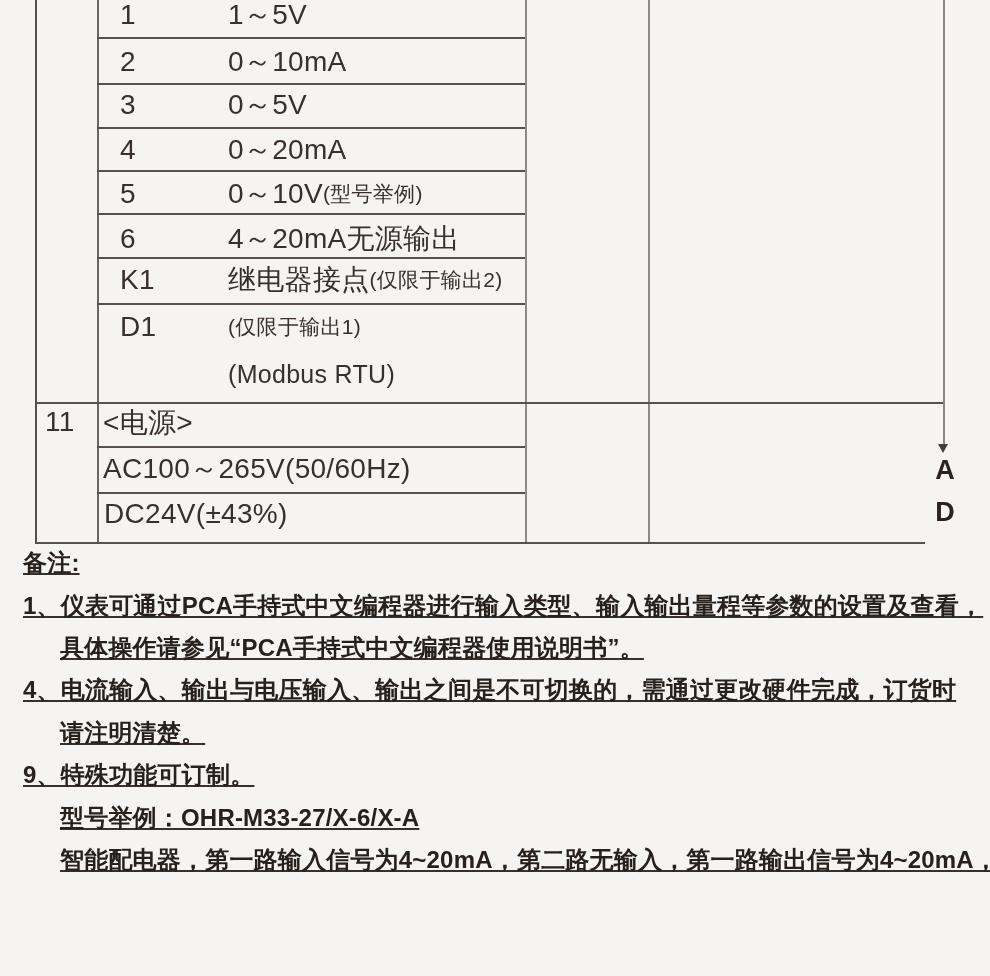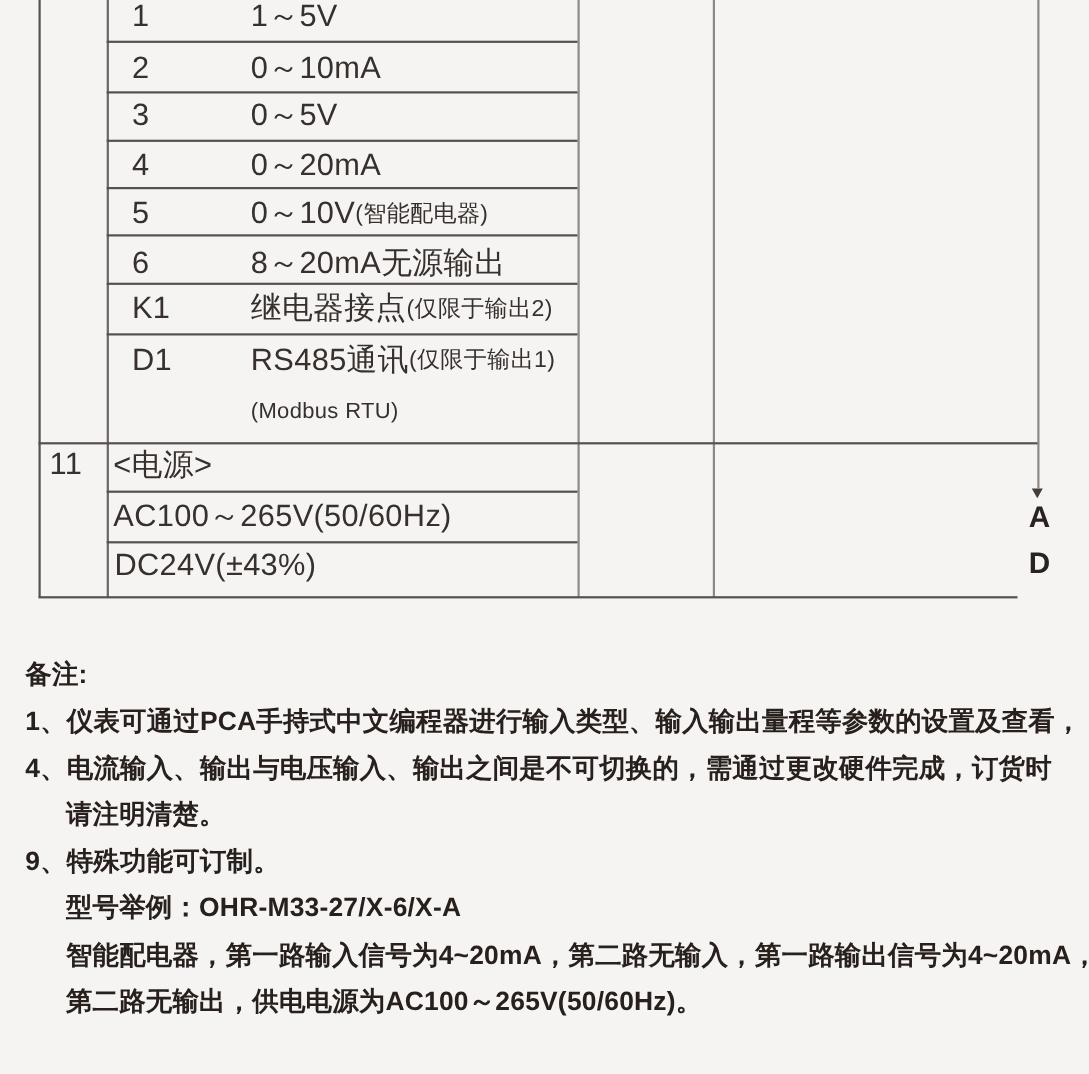--- a/index.html
+++ b/index.html
@@ -16,34 +16,34 @@
   .vl.dark{background:#57504c;}
   .vl.lite{background:#8f8984;}
   .hl{position:absolute;height:1.5px;background:#57504c;}
   .hl.thick{height:2px;}
   
   .txt{
     position:absolute;white-space:nowrap;display:flex;align-items:center;
     height:36px;font-size:28px;font-weight:500;letter-spacing:0.3px;color:#37302d;
   }
   .txt .small{font-size:21px;font-weight:500;}
-  .txt.mono25{font-size:20px;}
+  .txt.mono25{font-size:25px;}
   
   .arrowhead{
     position:absolute;width:0;height:0;
     border-left:5.5px solid transparent;border-right:5.5px solid transparent;
     border-top:9px solid #443d39;
   }
   .sideletter{
     position:absolute;width:26px;height:34px;display:flex;align-items:center;justify-content:center;
     font-size:27px;font-weight:600;color:#29221f;
   }
   
   .notes{
-    position:absolute;left:23px;top:592px;width:960px;
+    position:absolute;left:23px;top:542px;width:960px;text-decoration:underline;
   }
   .note-line{
     height:42.4px;display:flex;align-items:center;white-space:nowrap;
     font-size:24px;font-weight:600;color:#27201d;letter-spacing:0.2px;
   }
   .note-line.ind{padding-left:37px;}
 </style>
 </head>
 <body>
 
@@ -91,51 +91,50 @@
     <div class="txt" style="left:228px;top:87px">
         <span>0～5V</span>
         <span class="small"></span>
       </div>
     <div class="txt" style="left:228px;top:132px">
         <span>0～20mA</span>
         <span class="small"></span>
       </div>
     <div class="txt" style="left:228px;top:176px">
         <span>0～10V</span>
-        <span class="small">(智能配电器)</span>
+        <span class="small">(型号举例)</span>
       </div>
     <div class="txt" style="left:228px;top:221px">
-        <span>8～20mA无源输出</span>
+        <span>4～20mA无源输出</span>
         <span class="small"></span>
       </div>
     <div class="txt" style="left:228px;top:262px">
         <span>继电器接点</span>
         <span class="small">(仅限于输出2)</span>
       </div>
     <div class="txt" style="left:228px;top:309px">
-        <span>RS485通讯</span>
         <span class="small">(仅限于输出1)</span>
       </div>
     <div class="txt mono25" style="left:228px;top:356px">(Modbus RTU)</div>
 
     <div class="txt" style="left:45px;top:404px">11</div>
     <div class="txt" style="left:103px;top:405px">&lt;电源&gt;</div>
     <div class="txt" style="left:103px;top:451px">AC100～265V(50/60Hz)</div>
     <div class="txt" style="left:104px;top:496px">DC24V(±43%)</div>
 
     <div class="vl lite" style="left:943px;top:0;height:444px"></div>
     <div class="arrowhead" style="left:938px;top:444px"></div>
     <div class="sideletter" style="left:932px;top:453px">A</div>
     <div class="sideletter" style="left:932px;top:495px">D</div>
   </div>
 
   <div class="notes">
     <div class="note-line">备注:</div>
     <div class="note-line">1、仪表可通过PCA手持式中文编程器进行输入类型、输入输出量程等参数的设置及查看，</div>
+    <div class="note-line ind">具体操作请参见“PCA手持式中文编程器使用说明书”。</div>
     <div class="note-line">4、电流输入、输出与电压输入、输出之间是不可切换的，需通过更改硬件完成，订货时</div>
     <div class="note-line ind">请注明清楚。</div>
     <div class="note-line">9、特殊功能可订制。</div>
     <div class="note-line ind">型号举例：OHR-M33-27/X-6/X-A</div>
     <div class="note-line ind">智能配电器，第一路输入信号为4~20mA，第二路无输入，第一路输出信号为4~20mA，</div>
-    <div class="note-line ind">第二路无输出，供电电源为AC100～265V(50/60Hz)。</div>
   </div>
 
 </div>
 
 </body></html>

